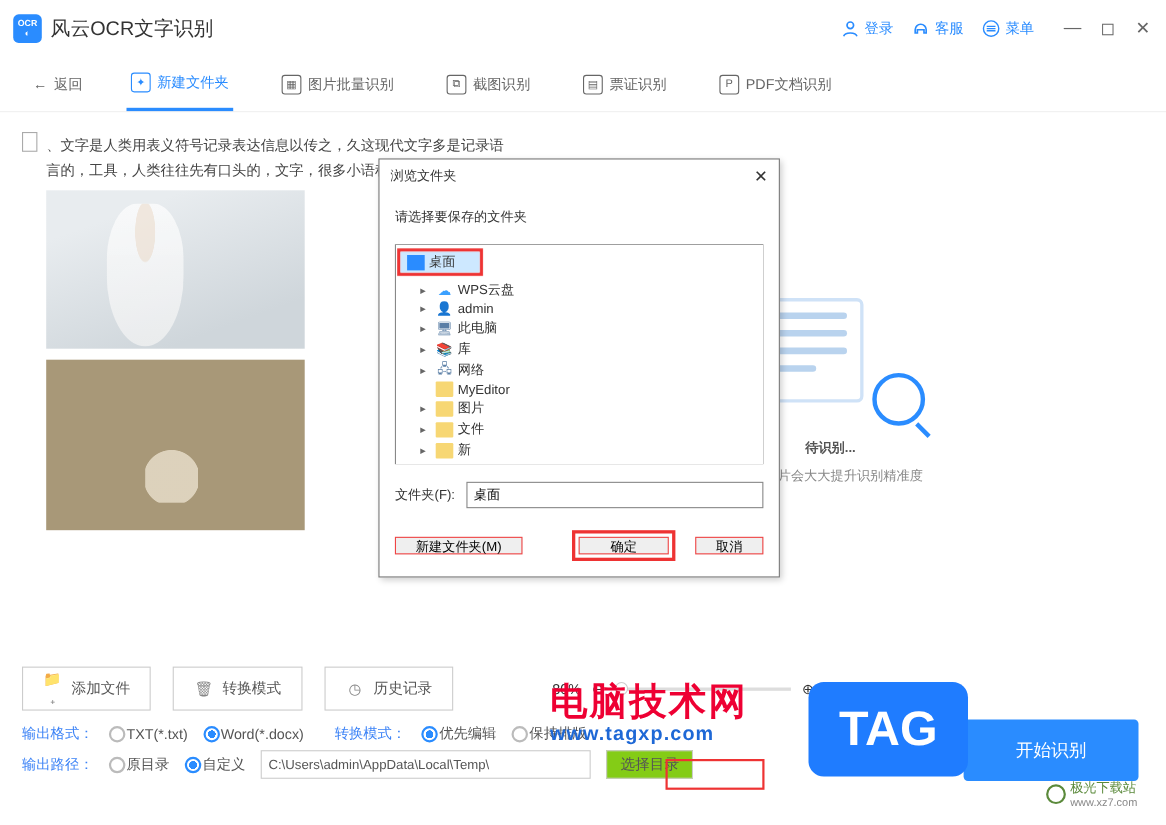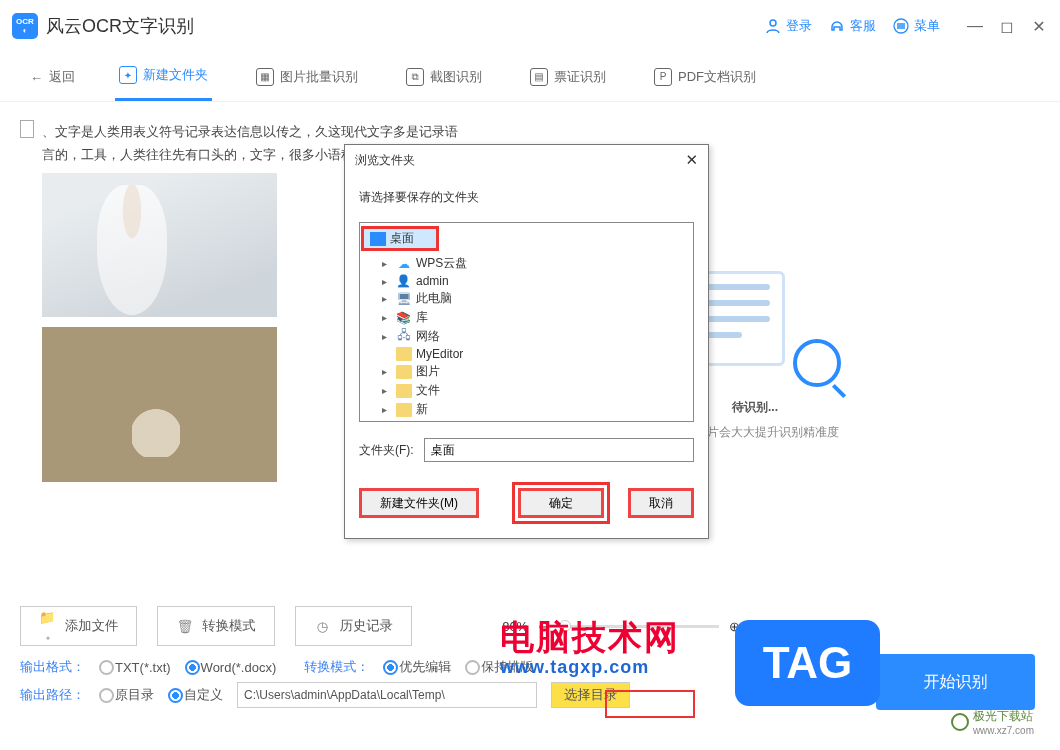--- a/index.html
+++ b/index.html
@@ -49,41 +49,41 @@
 .btn-outline .bi { width: 18px; height: 18px; display: inline-flex; align-items: center; justify-content: center; color: #888; }
 .zoom { display: flex; align-items: center; gap: 10px; margin-left: auto; margin-right: 300px; }
 .slider { width: 160px; height: 3px; background: #ddd; position: relative; }
 .slider .dot { position: absolute; left: 0; top: -5px; width: 12px; height: 12px; border-radius: 50%; background: #fff; border: 1px solid #ccc; }
 .opt-row { display: flex; align-items: center; gap: 14px; font-size: 13px; color: #555; margin-top: 6px; }
 .opt-label { color: #3b82f6; font-family: Liberation Mono, monospace; }
 .radio { display: flex; align-items: center; gap: 1px; cursor: pointer; }
 .rdot { width: 15px; height: 15px; border-radius: 50%; border: 2px solid #bbb; display: inline-block; }
 .rdot.checked { border-color: #2a8cff; background: radial-gradient(circle,#2a8cff 45%,#fff 46%); }
 .path-input { flex: 1; height: 26px; border: 1px solid #ccc; padding: 0 6px; font-size: 12px; color: #555; max-width: 300px; }
-.select-dir { height: 26px; padding: 0 12px; border: 1px solid #ccc; background: #fde047; color: #555; cursor: pointer; }
+.select-dir { height: 26px; padding: 0 12px; border: 1px solid #ccc; background: #84cc16; color: #555; cursor: pointer; }
 .start-btn { position: absolute; right: 25px; bottom: 40px; width: 159px; height: 56px; background: #2a8cff; color: #fff; display: flex; align-items: center; justify-content: center; font-size: 16px; border-radius: 4px; cursor: pointer; }
 
 
 .dialog { position: absolute; left: 344px; top: 144px; width: 365px; background: #fff; border: 1px solid #777; box-shadow: 2px 2px 6px rgba(0,0,0,.2); }
 .dlg-title { height: 30px; display: flex; align-items: center; justify-content: space-between; padding: 0 10px; font-size: 12px; }
 .dlg-close { cursor: pointer; font-size: 15px; }
 .dlg-body { padding: 14px 14px 10px; }
 .dlg-msg { font-size: 12px; color: #333; margin-bottom: 16px; }
 .tree { border: 1px solid #888; height: 200px; overflow-y: scroll; padding: 4px 2px; background: #fff; }
 .tree-item { display: flex; align-items: center; gap: 4px; padding: 1px 0 1px 6px; font-size: 12px; cursor: pointer; }
 .tree-item.selected { background: #cde8ff; }
 .tree-item .arrow { width: 10px; font-size: 10px; color: #666; }
 .tree-item .ticon { width: 16px; height: 14px; display: inline-flex; align-items: center; justify-content: center; font-size: 12px; }
 .tree-item.lvl1 { padding-left: 20px; }
 .sel-box { border: 3px solid #e33; padding: 0; margin: -1px 0 3px -1px; width: 78px; }
 .folder-row { display: flex; align-items: center; gap: 10px; margin-top: 16px; }
 .folder-row label { font-size: 12px; }
 .folder-input { flex: 1; height: 24px; border: 1px solid #888; padding: 0 6px; font-size: 12px; }
 .dlg-actions { display: flex; justify-content: flex-end; align-items: center; gap: 18px; padding: 10px 14px 14px; }
-.dlg-btn { height: 30px; padding: 0 18px; border: 3px solid #ef4444; background: #efefef; font-size: 12px; cursor: pointer; }
+.dlg-btn { height: 16px; padding: 0 18px; border: 1px solid #ef4444; background: #efefef; font-size: 12px; cursor: pointer; }
 .ok-box { border: 3px solid #e33; padding: 3px; }
 .newfolder-btn { margin-right: auto; }
 
 
 .overlay1 { position: absolute; left: 500px; top: 615px; color: #e03; font-size: 34px; font-weight: 800; letter-spacing: 2px; pointer-events: none; }
 .overlay1 .url { font-size: 18px; color: #1e68d6; display: block; letter-spacing: 1px; margin-top: -4px; font-weight: 600; }
 .overlay2 { position: absolute; left: 735px; top: 620px; width: 145px; height: 86px; background: #1f7cff; border-radius: 14px; color: #fff; font-size: 44px; font-weight: 900; display: flex; align-items: center; justify-content: center; pointer-events: none; }
 .overlay3 { position: absolute; right: 26px; bottom: 14px; display: flex; align-items: center; gap: 4px; font-size: 12px; color: #5b8a3b; pointer-events: none; }
 .ol3-icon { width: 18px; height: 18px; border: 2px solid #5b8a3b; border-radius: 50%; display: inline-block; position: relative; }
 .ol3-url { font-size: 10px; color: #888; }

